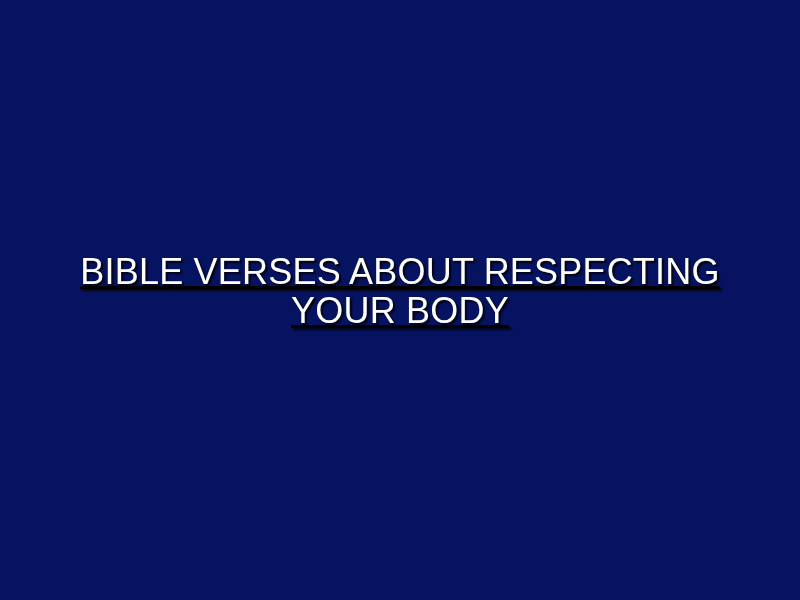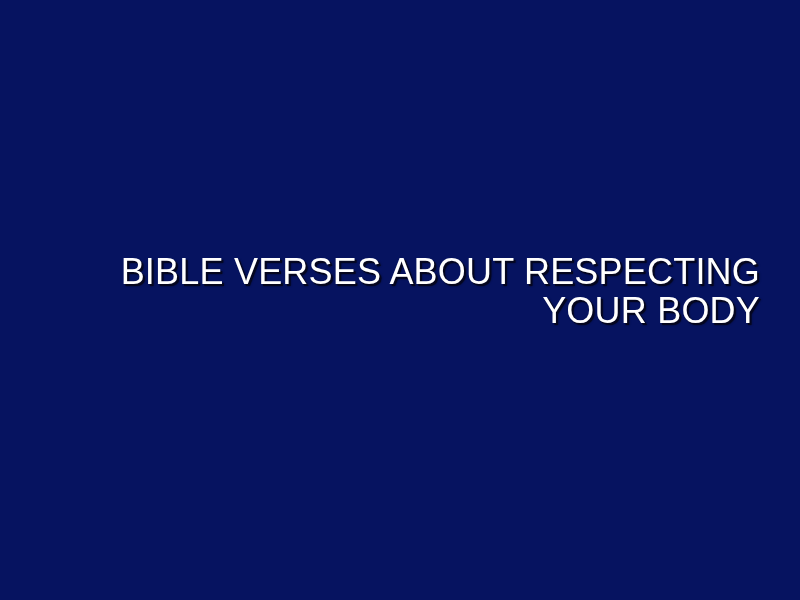--- a/index.html
+++ b/index.html
@@ -26,21 +26,22 @@
 
   
   .title-block {
     position: absolute;
     left: 0;
     right: 0;
     top: 252px;
     width: 800px;
     padding: 0 40px;
     box-sizing: border-box;
-    text-align: right;
+    text-align: center;
+    text-decoration: underline;
   }
 
   .hero-title {
     margin: 0;
     font-family: "Liberation Sans", sans-serif;
     font-size: 36px;
     font-weight: 400;
     line-height: 39px;
     letter-spacing: 0.2px;
     color: #ffffff;

